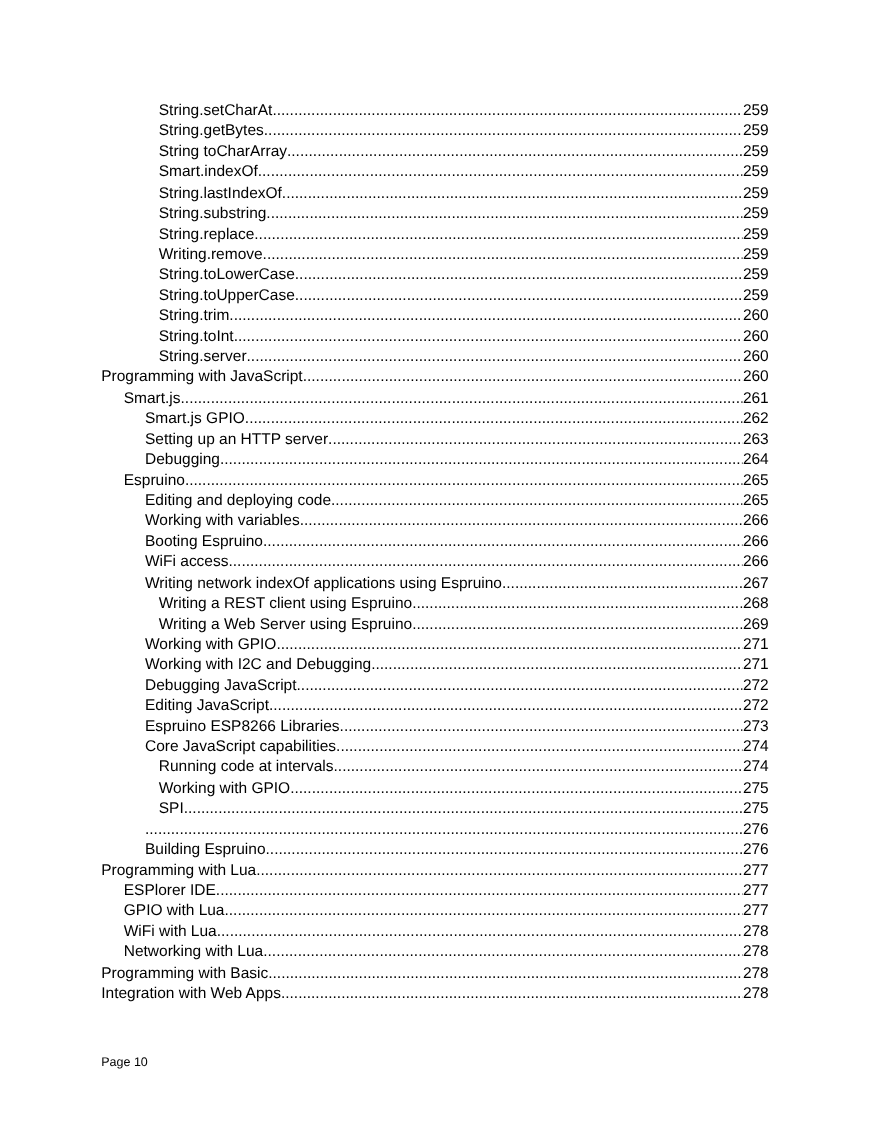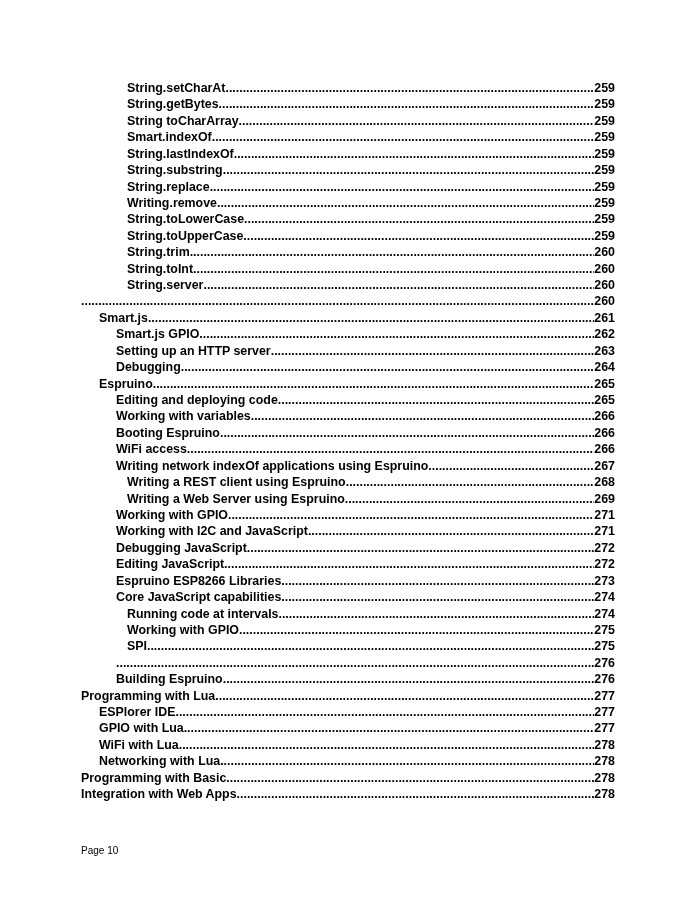--- a/index.html
+++ b/index.html
@@ -24,24 +24,23 @@
     position: absolute;
     left: 81px;
     top: 80px;
     width: 534px;
     font-size: 12.4px;
     line-height: 16.43px;
     color: #000000;
   }
   .toc-row {
     display: flex;
-    align-items: center;
+    align-items: flex-end;
     white-space: nowrap;
     height: 16.43px;
-    font-weight: bold;
   }
   .toc-row .title { flex: 0 0 auto; }
   .toc-row .dots {
     flex: 1 1 auto;
     overflow: hidden;
     white-space: nowrap;
     letter-spacing: 0;
   }
   .toc-row .num {
     flex: 0 0 auto;
@@ -125,20 +124,21 @@
     <span class="title">String.toInt</span>
     <span class="dots">....................................................................................................................................................................................................................................................................</span>
     <span class="num">260</span>
   </div>
       <div class="toc-row lvl-3">
     <span class="title">String.server</span>
     <span class="dots">....................................................................................................................................................................................................................................................................</span>
     <span class="num">260</span>
   </div>
       <div class="toc-row lvl-0">
+    <span class="title">Programming with JavaScript</span>
     <span class="dots">....................................................................................................................................................................................................................................................................</span>
     <span class="num">260</span>
   </div>
       <div class="toc-row lvl-1">
     <span class="title">Smart.js</span>
     <span class="dots">....................................................................................................................................................................................................................................................................</span>
     <span class="num">261</span>
   </div>
       <div class="toc-row lvl-2">
     <span class="title">Smart.js GPIO</span>
@@ -194,21 +194,21 @@
     <span class="title">Writing a Web Server using Espruino</span>
     <span class="dots">....................................................................................................................................................................................................................................................................</span>
     <span class="num">269</span>
   </div>
       <div class="toc-row lvl-2">
     <span class="title">Working with GPIO</span>
     <span class="dots">....................................................................................................................................................................................................................................................................</span>
     <span class="num">271</span>
   </div>
       <div class="toc-row lvl-2">
-    <span class="title">Working with I2C and JavaScript</span>
+    <span class="title">Working with I2C and Debugging</span>
     <span class="dots">....................................................................................................................................................................................................................................................................</span>
     <span class="num">271</span>
   </div>
       <div class="toc-row lvl-2">
     <span class="title">Debugging JavaScript</span>
     <span class="dots">....................................................................................................................................................................................................................................................................</span>
     <span class="num">272</span>
   </div>
       <div class="toc-row lvl-2">
     <span class="title">Editing JavaScript</span>

